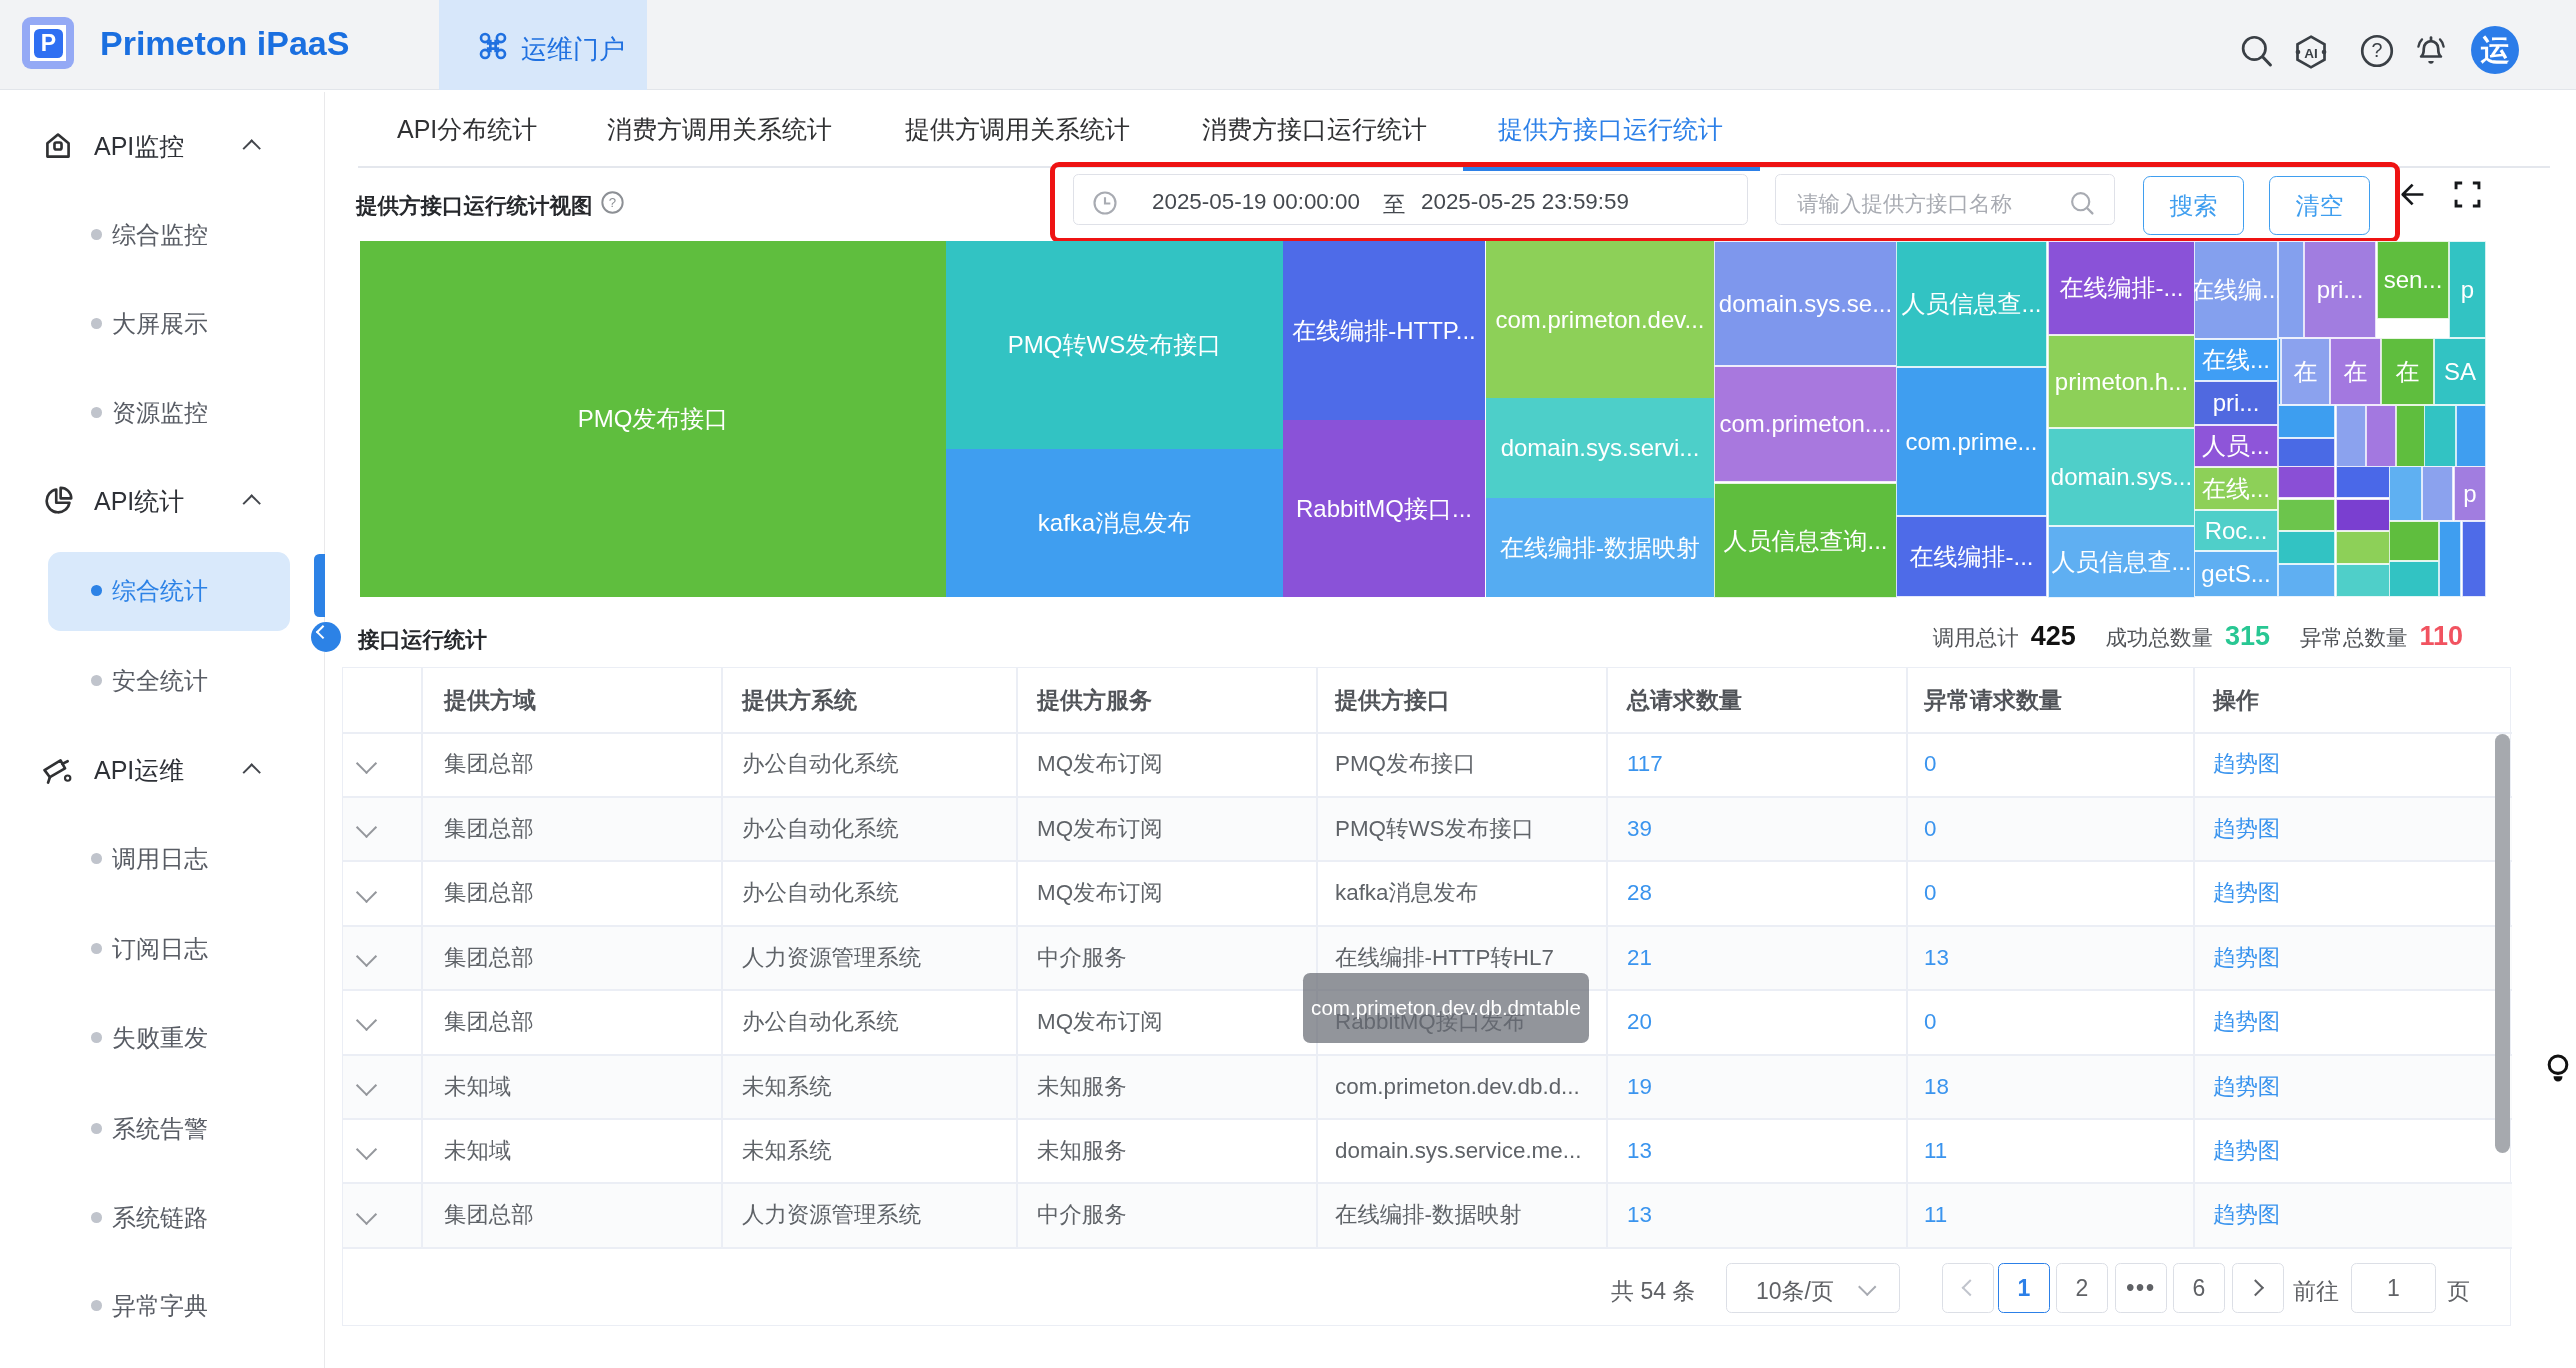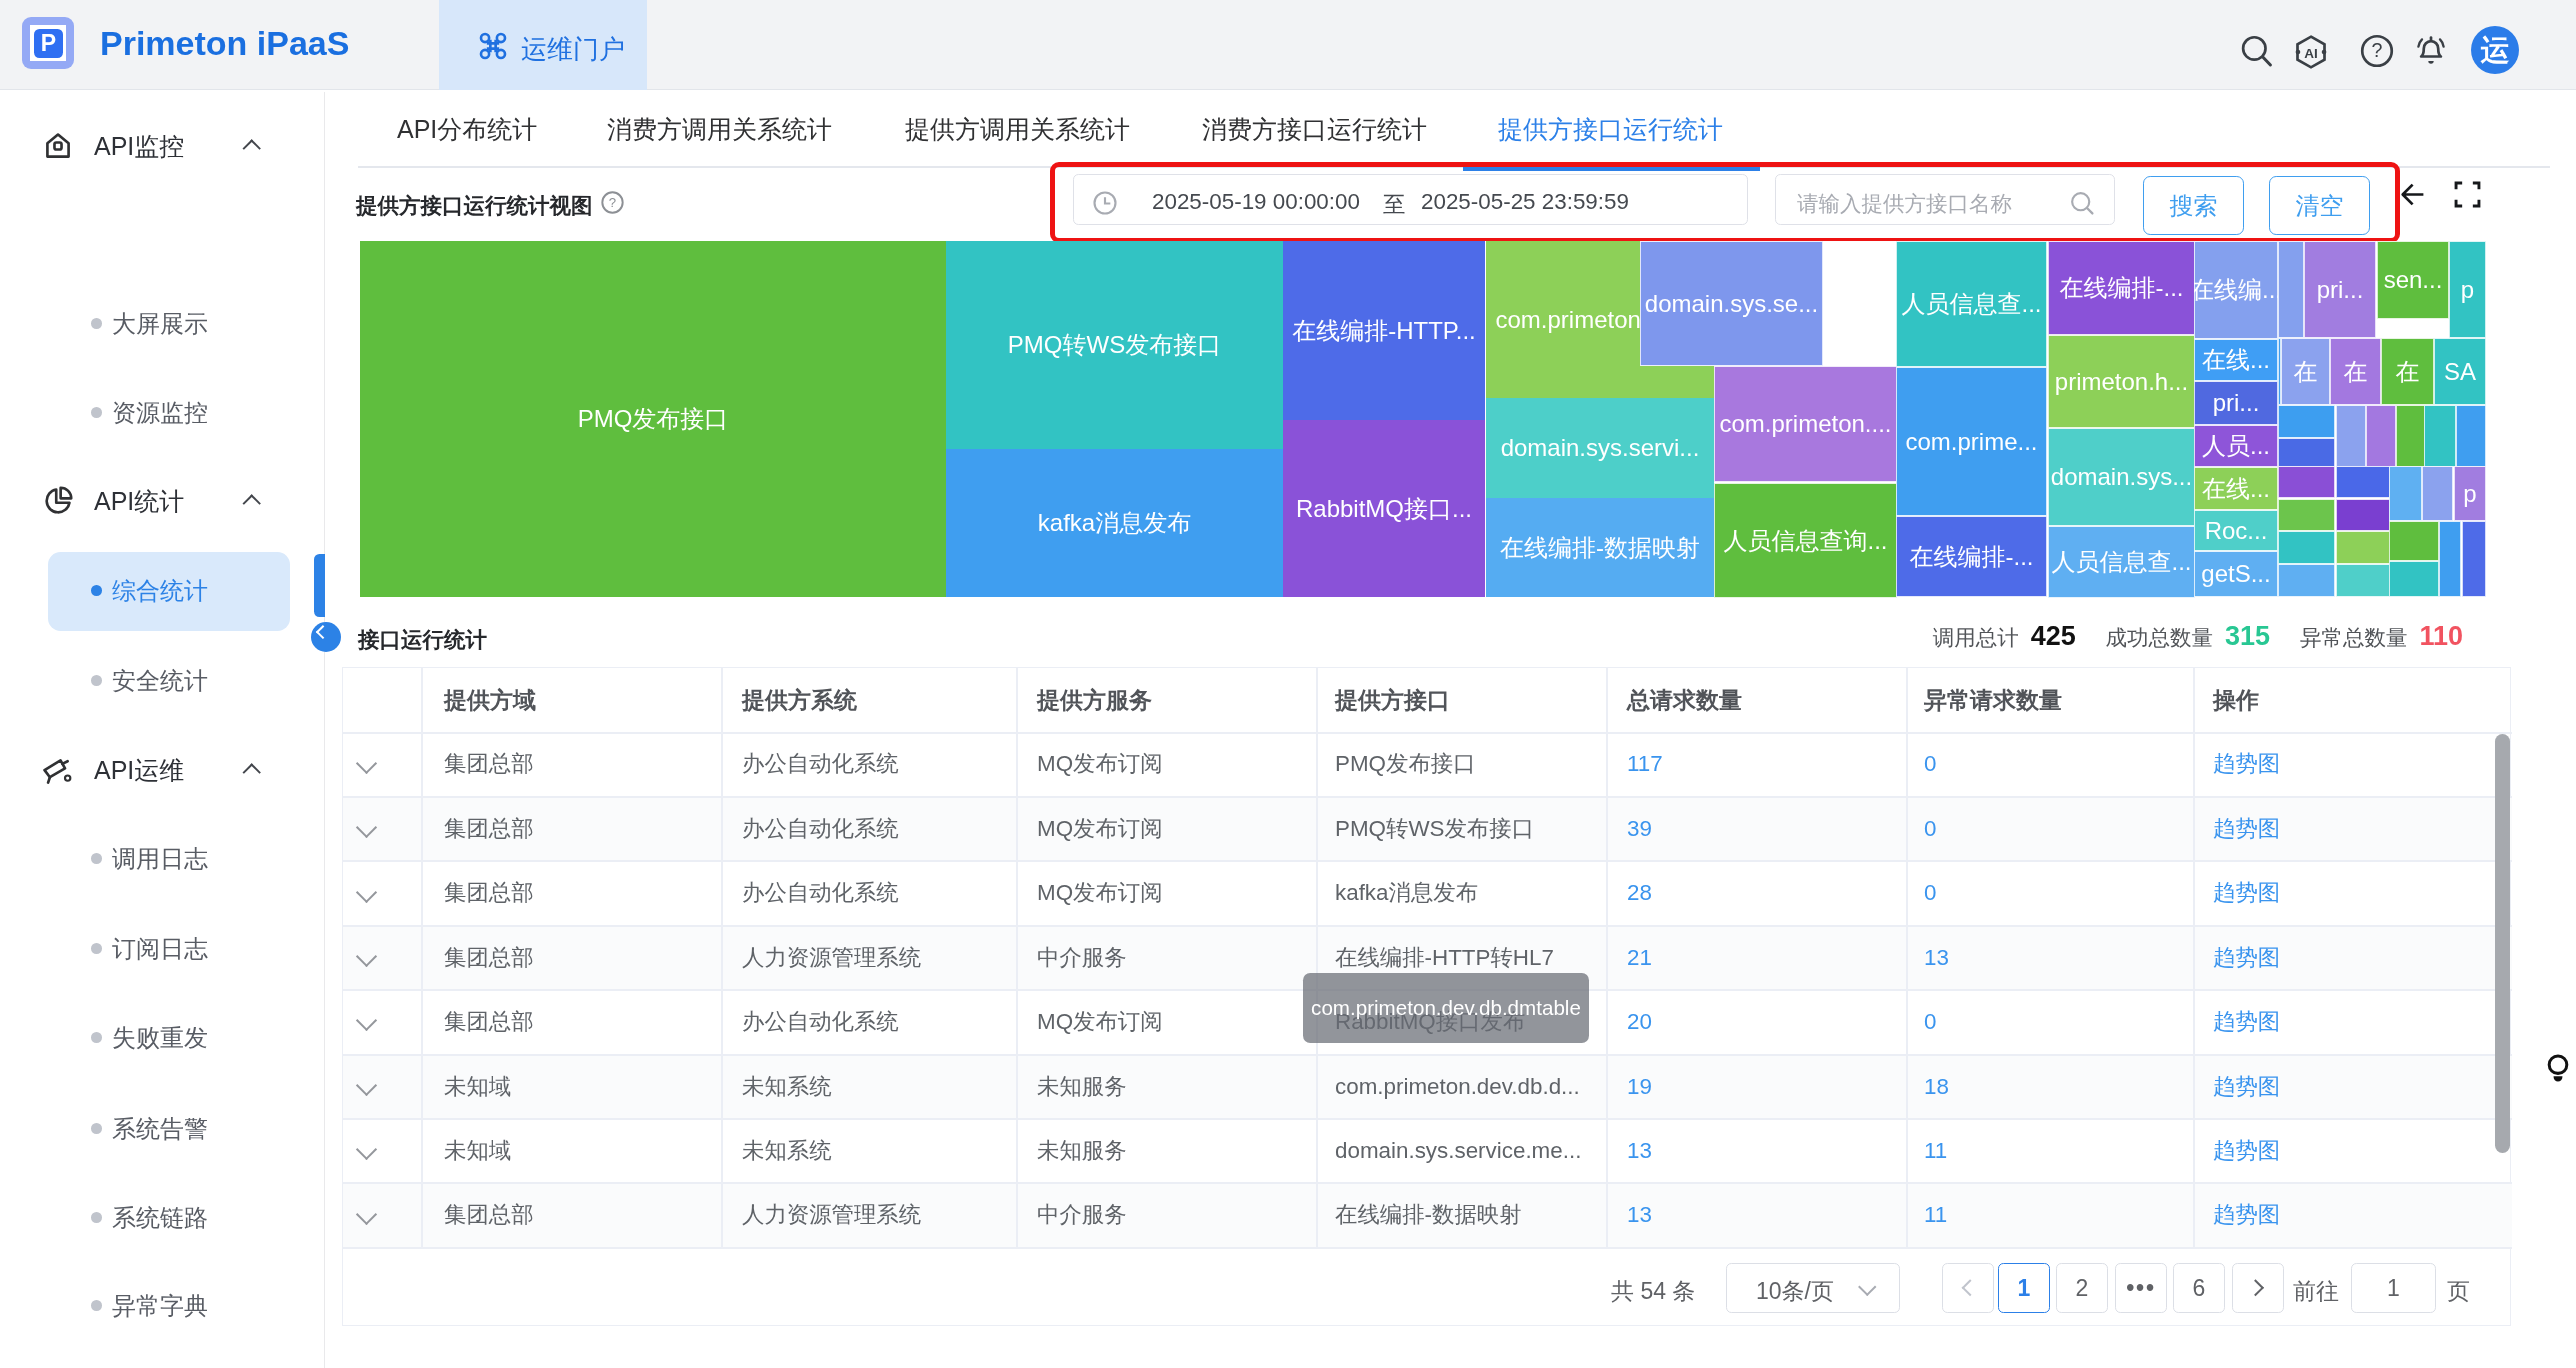--- a/index.html
+++ b/index.html
@@ -76,20 +76,24 @@
 <div class="abs" id="sidebar" style="left:0;top:92px;width:325px;height:1276px;background:#fff;border-right:1.8px solid #e9e9eb;">
 
   <div class="menu-top" style="top:9px;">
     <svg style="position:absolute;left:43px;top:29.5px;" width="30" height="30" viewBox="0 0 34 34">
           <path d="M5 14 L17 4 L29 14 V29 H5 Z" fill="none" stroke="#303133" stroke-width="3" stroke-linejoin="round"></path>
           <rect x="13" y="13" width="8" height="8" rx="2" fill="none" stroke="#303133" stroke-width="3"></rect>
         </svg>
     <span class="t">API监控</span>
         <i class="chev-up"></i>
   </div>
+  <div class="menu-sub" style="top:98px;">
+        <i class="mi-dot"></i>
+        <span>综合监控</span>
+      </div>
   <div class="menu-sub" style="top:187px;">
         <i class="mi-dot"></i>
         <span>大屏展示</span>
       </div>
   <div class="menu-sub" style="top:276px;">
         <i class="mi-dot"></i>
         <span>资源监控</span>
       </div>
 
   <div class="menu-top" style="top:364px;">
@@ -193,21 +197,21 @@
 
 <div class="abs" id="treemap" style="left:360px;top:241px;width:2126px;height:356px;background:#fff;">
   <div class="tc" style="left:0;top:0;width:586px;height:356px;background:#5FBE3E;">PMQ发布接口</div>
   <div class="tc" style="left:586px;top:0;width:337px;height:208px;background:#32C3C3;">PMQ转WS发布接口</div>
   <div class="tc" style="left:586px;top:208px;width:337px;height:148px;background:#3F9EF0;">kafka消息发布</div>
   <div class="tc" style="left:923px;top:0;width:202px;height:179px;background:#4E6BE8;">在线编排-HTTP...</div>
   <div class="tc" style="left:923px;top:179px;width:202px;height:177px;background:#8A52D8;">RabbitMQ接口...</div>
   <div class="tc" style="left:1126px;top:0;width:228px;height:157px;background:#8DD058;">com.primeton.dev...</div>
   <div class="tc" style="left:1126px;top:157px;width:228px;height:100px;background:#4DCFC9;">domain.sys.servi...</div>
   <div class="tc" style="left:1126px;top:257px;width:228px;height:99px;background:#55ACF2;">在线编排-数据映射</div>
-  <div class="tc sg" style="left:1280px;top:0;width:183px;height:125px;background:#7E97ED;">domain.sys.se...</div>
+  <div class="tc sg" style="left:1354px;top:0;width:183px;height:125px;background:#7E97ED;">domain.sys.se...</div>
   <div class="tc sg" style="left:1354px;top:125px;width:183px;height:116px;background:#A878DE;">com.primeton....</div>
   <div class="tc sg" style="left:1354px;top:242px;width:183px;height:115px;background:#5FBE3E;">人员信息查询...</div>
   <div class="tc sg" style="left:1536px;top:0;width:151px;height:126px;background:#32C3C3;">人员信息查...</div>
   <div class="tc sg" style="left:1536px;top:126px;width:151px;height:149px;background:#3F9EF0;">com.prime...</div>
   <div class="tc sg" style="left:1536px;top:275px;width:151px;height:81px;background:#4E6BE8;">在线编排-...</div>
   <div class="tc sg" style="left:1688px;top:0;width:147px;height:94px;background:#8A52D8;">在线编排-...</div>
   <div class="tc sg" style="left:1688px;top:94px;width:147px;height:93px;background:#8DD058;">primeton.h...</div>
   <div class="tc sg" style="left:1688px;top:187px;width:147px;height:98px;background:#4FCFC9;">domain.sys...</div>
   <div class="tc sg" style="left:1688px;top:285px;width:147px;height:72px;background:#5FAFF2;">人员信息查...</div>
   <div class="tc sg" style="left:1834px;top:0;width:84px;height:98px;background:#84A0EE;">在线编...</div>

